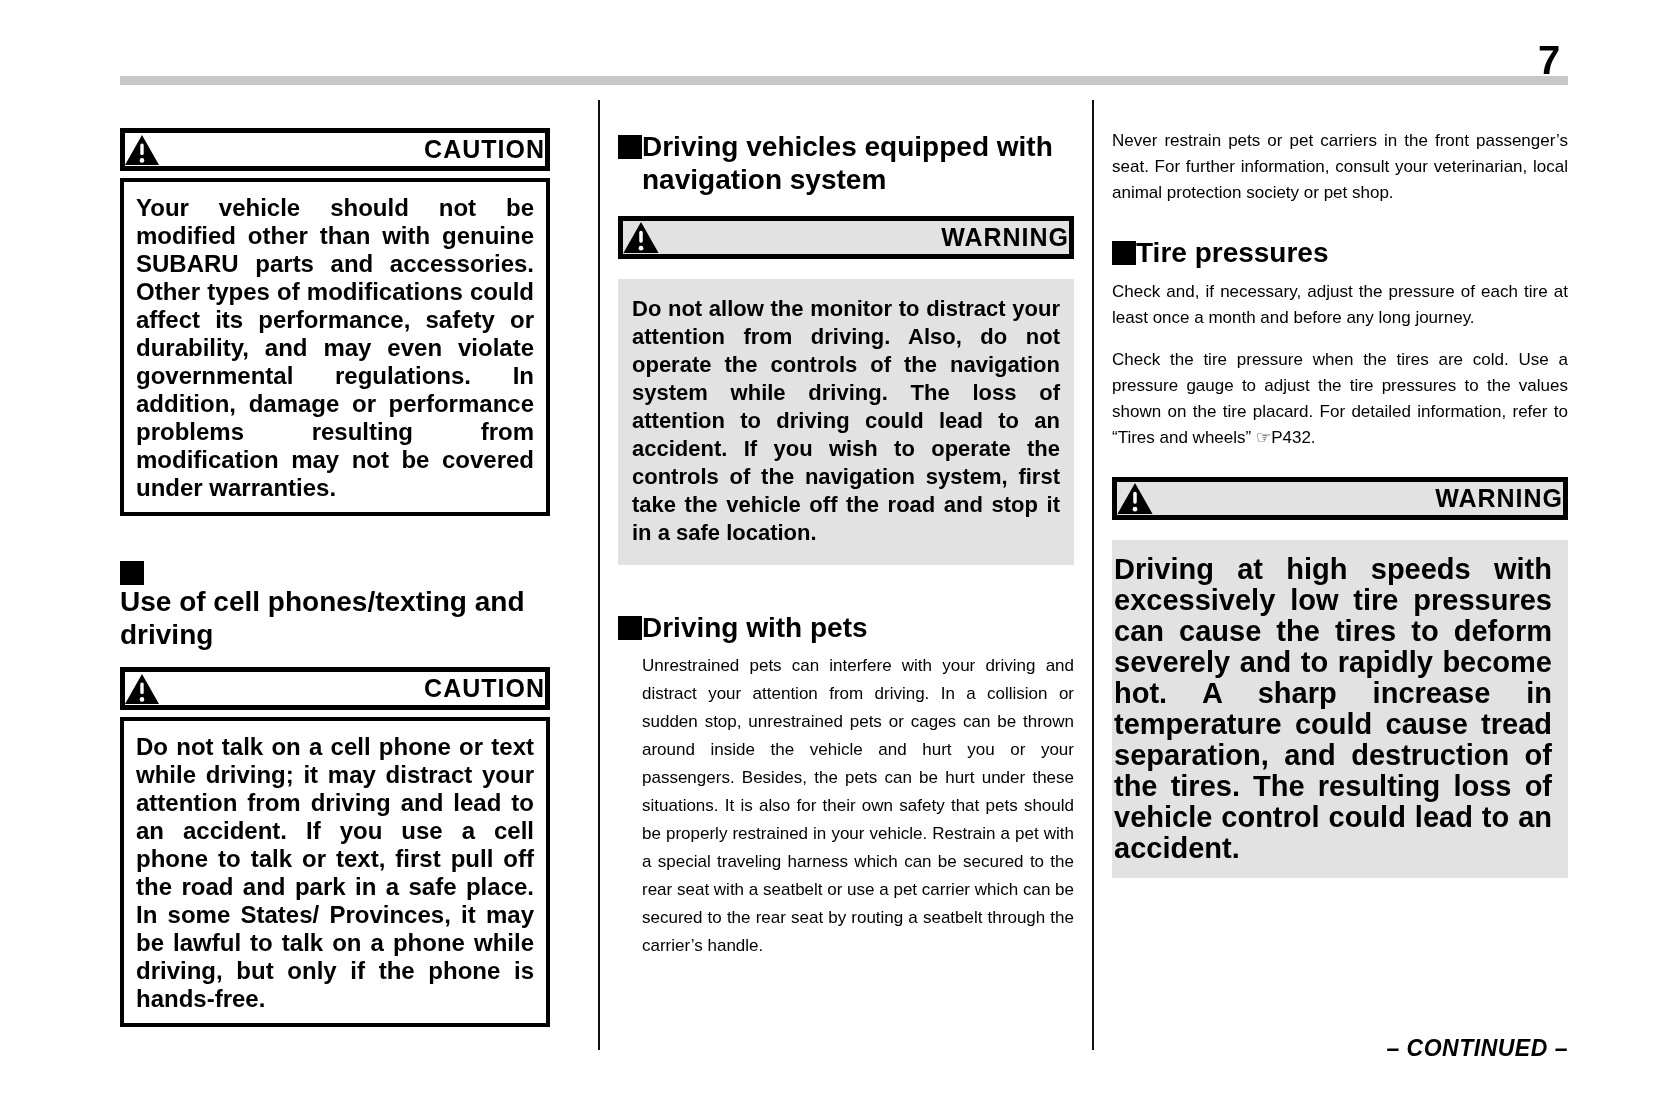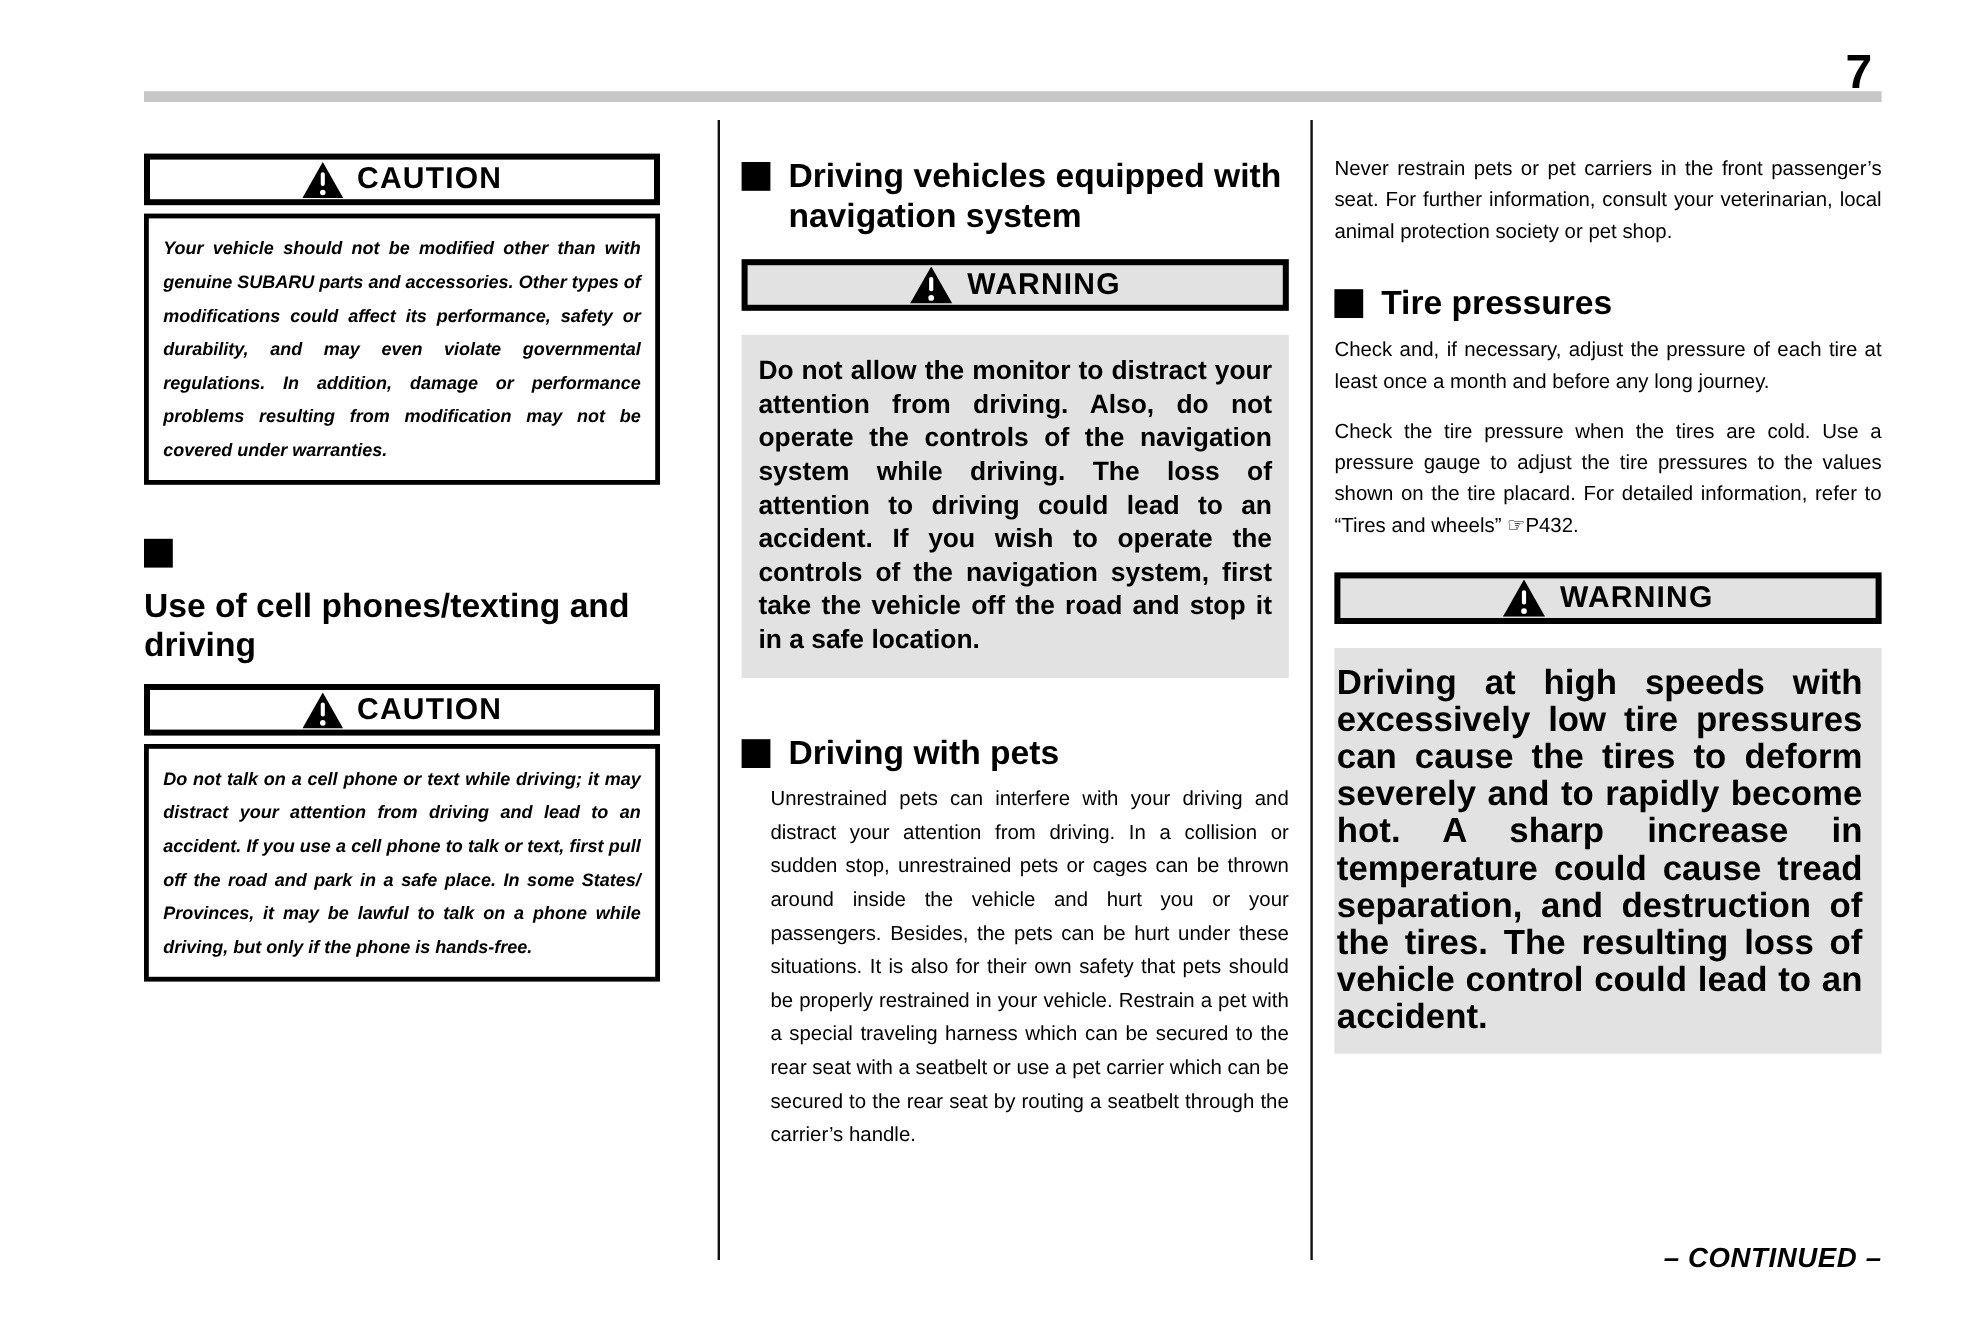--- a/index.html
+++ b/index.html
@@ -21,37 +21,37 @@
 
   
   .col{position:absolute;}
   #col1{left:120px;top:128px;width:430px;}
   #col2{left:618px;top:130px;width:456px;}
   #col3{left:1112px;top:128px;width:456px;}
 
   
   .alert-head{
     border:5px solid #000;height:33px;background:#fff;
-    display:flex;align-items:center;justify-content:center;gap:12px;
+    display:flex;align-items:center;justify-content:space-between;gap:12px;
     font-weight:bold;font-size:25px;letter-spacing:1px;
   }
   .alert-head.warn{background:#e2e2e2;}
   .tri-icon{display:flex;align-items:center;}
   .caution-body{
     border:4px solid #000;margin-top:7px;padding:12px 12px 10px 12px;
-    font-weight:bold;font-size:15px;line-height:28px;text-align:justify;font-style:italic;
+    font-weight:bold;font-size:24px;line-height:28px;text-align:justify;
   }
   .warn-body{
     background:#e2e2e2;margin-top:20px;padding:16px 14px 18px 14px;
     font-weight:bold;font-size:22px;line-height:28px;text-align:justify;
   }
   #col3 .warn-body{font-size:29px;line-height:31px;padding:14px 16px 14px 2px;}
 
   
-  .heading{display:flex;gap:15px;font-weight:bold;font-size:28px;line-height:33px;}
+  .heading{display:flex;font-weight:bold;font-size:28px;line-height:33px;}
   .heading .sq{width:24px;height:24px;background:#000;flex:0 0 auto;margin-top:5px;}
 
   
   .para{font-size:17px;line-height:26px;text-align:justify;}
   #col2 .para{line-height:28px;}
 
   
   #col1 .heading{margin-top:40px;flex-direction:column;}
   #col1 .box2{margin-top:16px;}
   #col2 .warnbox{margin-top:20px;}

